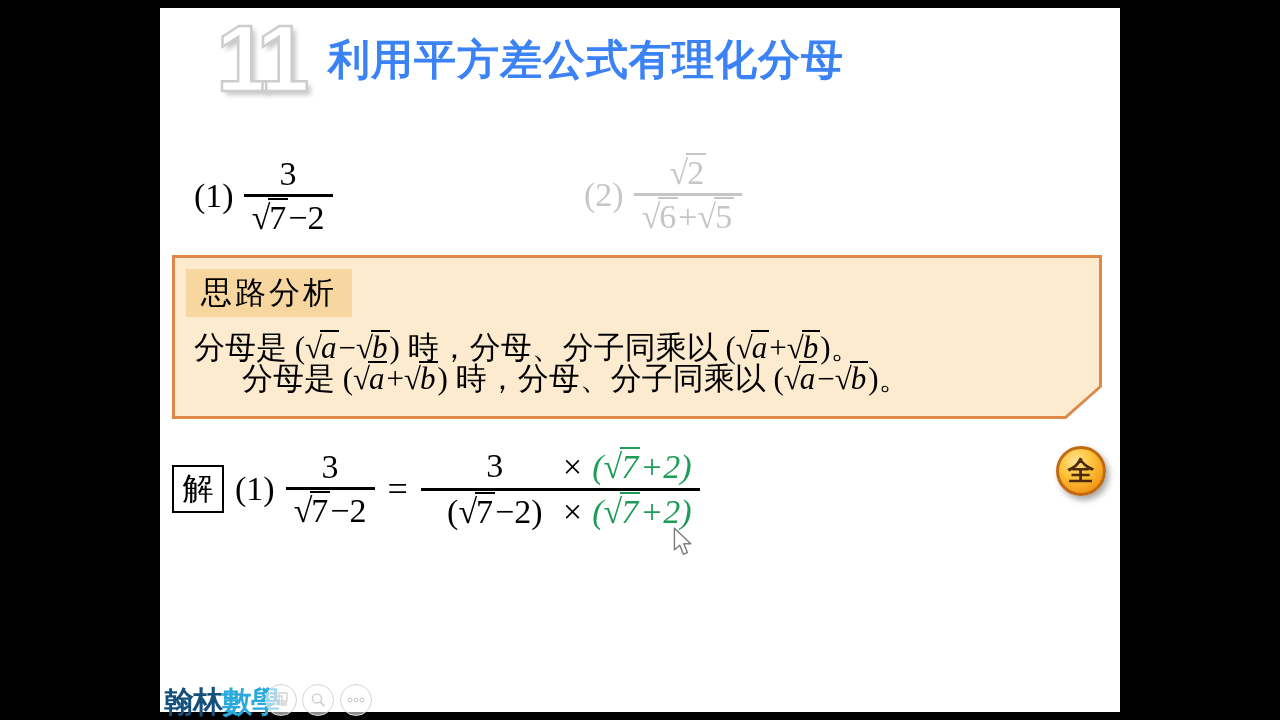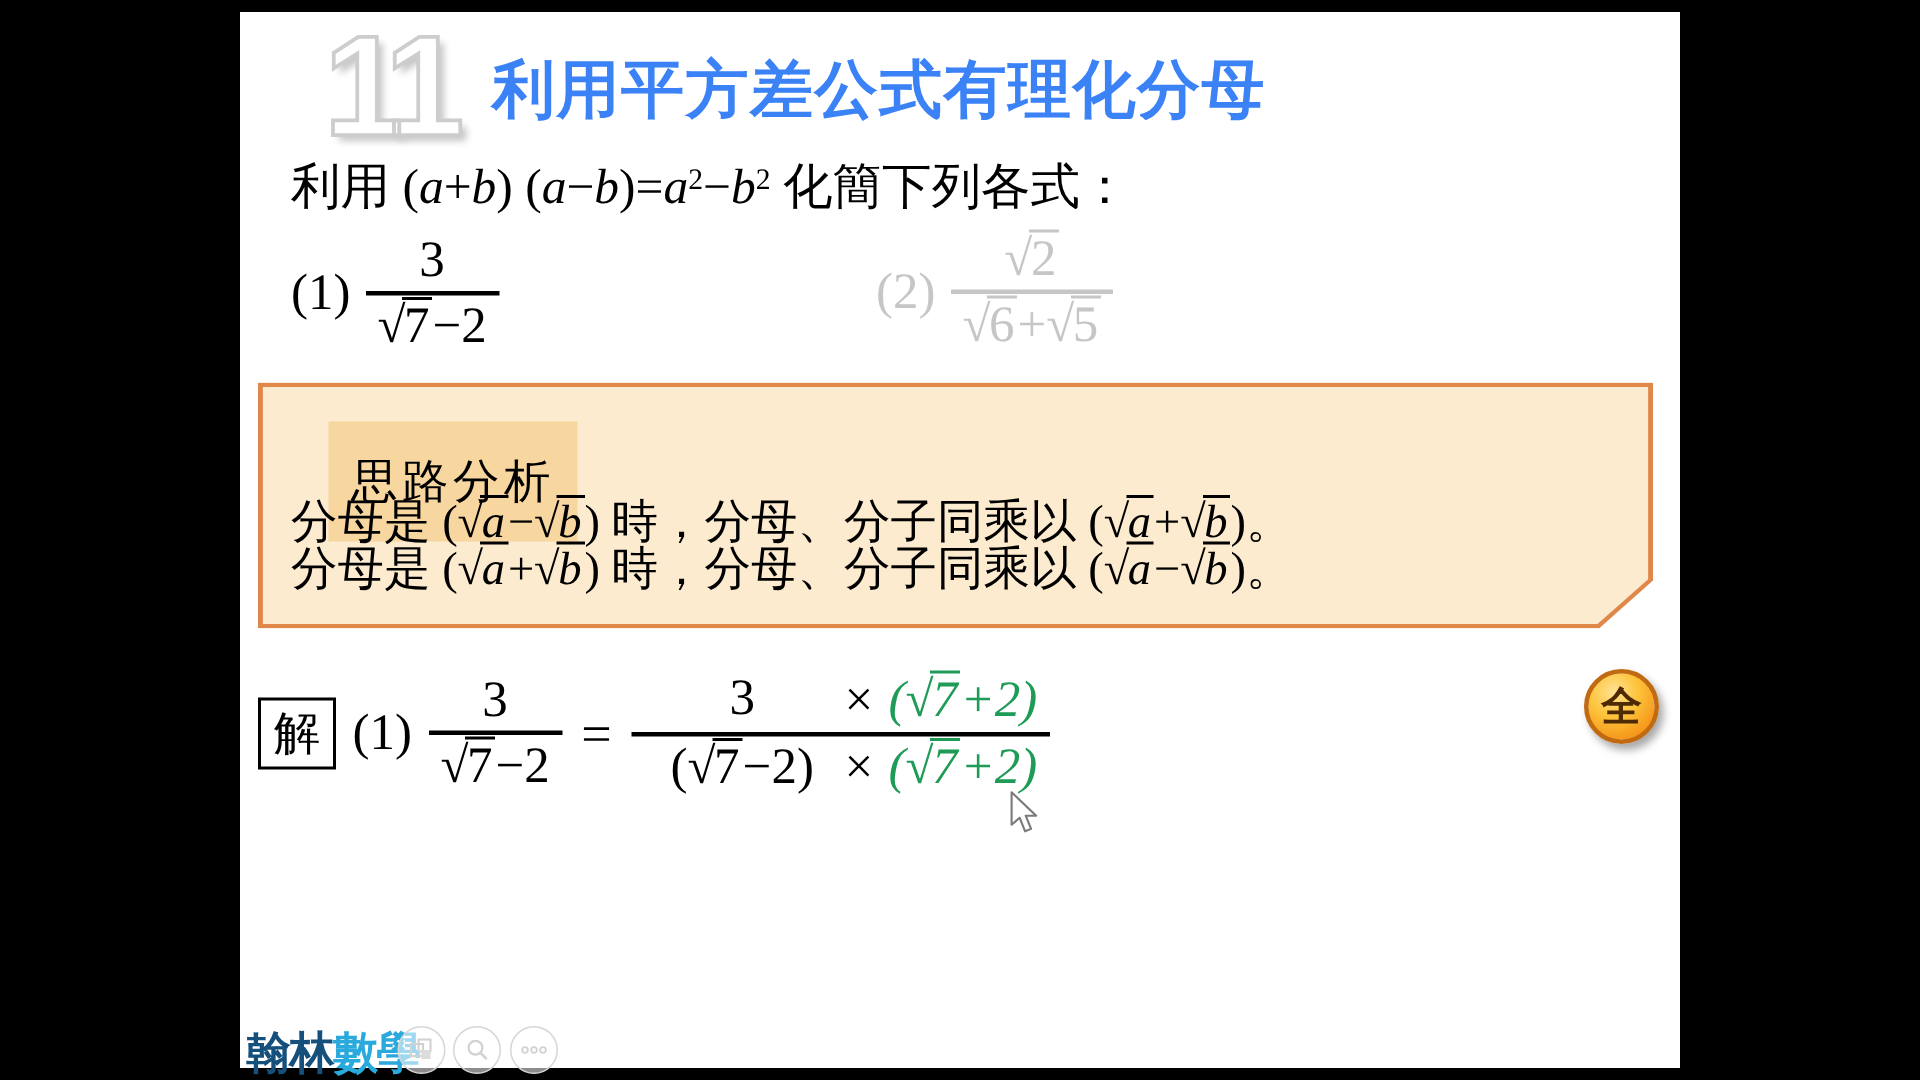--- a/index.html
+++ b/index.html
@@ -24,25 +24,25 @@
   .frac-line{align-self:stretch;height:3px;background:currentColor;}
   .prob{position:absolute;display:flex;align-items:center;gap:10px;}
   .plabel{font-size:34px;white-space:nowrap;}
   #p1{left:34px;top:146px;}
   #p2{left:424px;top:144px;color:var(--gray_math);}
   
   #callout{position:absolute;left:12px;top:247px;width:930px;height:164px;background:var(--callout_border);
            clip-path:polygon(0 0,100% 0,100% calc(100% - 32px),calc(100% - 36px) 100%,0 100%);}
   #callout-inner{position:absolute;left:3px;top:3px;right:3px;bottom:3px;background:var(--callout_bg);
            clip-path:polygon(0 0,100% 0,100% calc(100% - 30px),calc(100% - 34px) 100%,0 100%);}
-  #callout-label{position:absolute;left:14px;top:26px;background:var(--label_bg);font-size:31px;
-           padding:19px 15px;letter-spacing:3px;margin-left:33px;}
+  #callout-label{position:absolute;left:14px;top:14px;background:var(--label_bg);font-size:31px;
+           padding:3px 15px;letter-spacing:3px;}
   .callout-line{position:absolute;left:22px;font-size:31px;white-space:nowrap;}
   #cl1{top:72px;text-align:right;}
-  #cl2{top:103px;}
+  #cl2{top:103px;margin-left:48px;}
   
   #solution{position:absolute;left:12px;top:427px;height:108px;display:flex;align-items:center;gap:11px;}
   #solve-box{display:inline-flex;align-items:center;justify-content:center;width:48px;height:44px;
              border:2px solid #000;font-size:31px;flex:none;}
   #equals{font-size:36px;margin:0 2px;}
   .cols{display:grid;grid-template-columns:132px auto;}
   .cols .c1{justify-self:center;white-space:nowrap;}
   .cols .c2{justify-self:start;white-space:nowrap;font-style:italic;}
   
   #fab{position:absolute;left:896px;top:438px;width:50px;height:50px;border-radius:50%;
@@ -62,21 +62,20 @@
   #fc1{left:105px;} #fc2{left:142px;} #fc3{left:180px;}
 </style>
 </head>
 <body>
 
 <div id="content">
 
   <div id="title-num">11</div>
   <h1 id="title-text">利用平方差公式有理化分母</h1>
 
-  <div id="intro"><span>利用 (</span><span class="it">a</span><span>+</span><span class="it">b</span><span>) (</span><span class="it">a</span><span>−</span><span class="it">b</span><span>)=</span><span class="it">a</span><span class="sup">2</span><span>−</span><span class="it">b</span><span class="sup">2</span><span> 化簡下列各式：</span></div>
 
   <div id="p1" class="prob">
     <span class="plabel">(1)</span>
     <span class="frac">
       <span class="num"><span>3</span></span>
       <span class="frac-line"></span>
       <span class="den"><span class="sqrt">√<span class="rad">7</span></span><span>−2</span></span>
     </span>
   </div>
 

